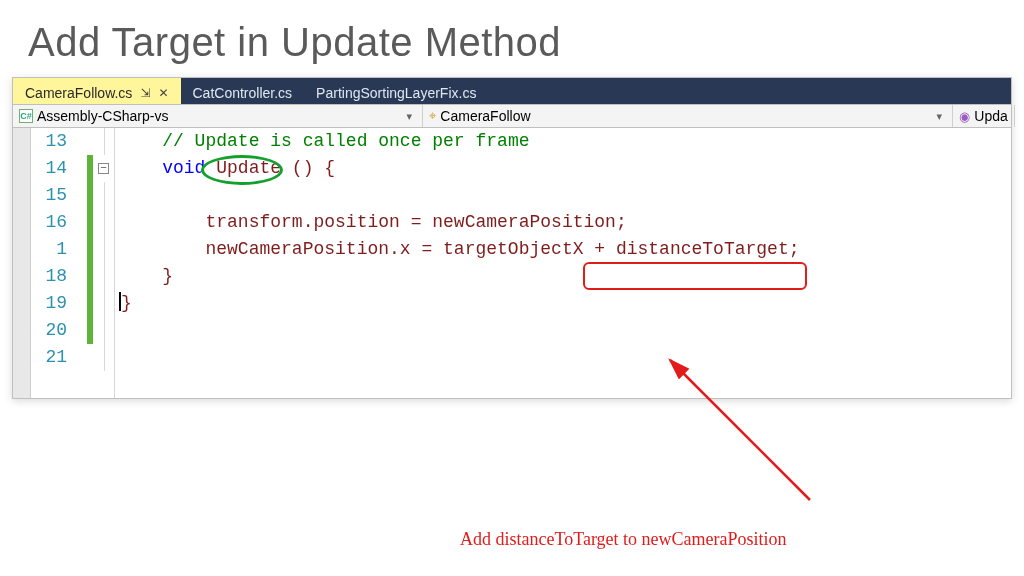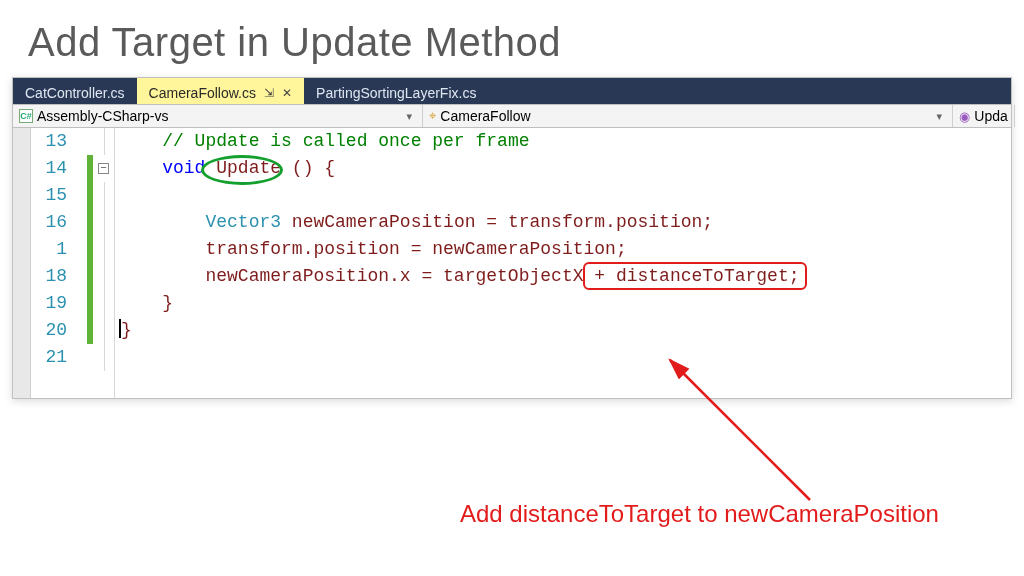--- a/index.html
+++ b/index.html
@@ -135,40 +135,41 @@
   }
   .anno-rect {
     position:absolute;
     border:2.5px solid #e21b1b;
     border-radius:6px;
     pointer-events:none;
   }
   .callout-text {
     position:absolute;
     color:#e21b1b;
-    font-family:Liberation Sans, sans-serif;
-    font-size:24px;
+    font-family:Liberation Serif, serif;
+    font-size:18px;
+    margin-top:29px;
   }
   .arrow-svg { position:absolute; pointer-events:none; }
 </style>
 </head>
 <body>
 
 <div class="slide-title">Add Target in Update Method</div>
 
 <div class="editor-frame">
 
   <div class="tab-bar">
-    <div class="tab">
-      <span>CatController.cs</span>
-    </div>
     <div class="tab active">
       <span>CameraFollow.cs</span>
       <span class="pin">⇲</span>
       <span class="close">✕</span>
+    </div>
+    <div class="tab">
+      <span>CatController.cs</span>
     </div>
     <div class="tab">
       <span>PartingSortingLayerFix.cs</span>
     </div>
   </div>
 
   <div class="crumb-bar">
     <div class="crumb">
       <span class="ic ic-cs">C#</span>
       <span>Assembly-CSharp-vs</span>
@@ -238,21 +239,20 @@
         </div>
       <div>
           <span class="fold-line"></span>
         </div>
       <div></div>
     </div>
     <div class="code-lines">
       <div class="ln">    <span class="c-comment">// Update is called once per frame</span></div>
       <div class="ln">    <span class="c-kw">void</span><span class="c-txt"> Update () {</span></div>
       <div class="ln"> </div>
-      <div class="ln">        <span class="c-type">Vector3</span><span class="c-txt"> newCameraPosition = transform.position;</span></div>
       <div class="ln">        <span class="c-txt">transform.position = newCameraPosition;</span></div>
       <div class="ln">        <span class="c-txt">newCameraPosition.x = targetObjectX + distanceToTarget;</span></div>
       <div class="ln"><span class="c-txt">    }</span></div>
       <div class="ln"><span class="cursor-block"></span><span class="c-txt">}</span></div>
       <div class="ln"> </div>
 
       <div class="anno-ellipse" style="left:86px; top:27px; width:82px; height:30px;"></div>
 
       <div class="anno-rect" style="left:468px; top:134px; width:224px; height:28px;"></div>
     </div>

